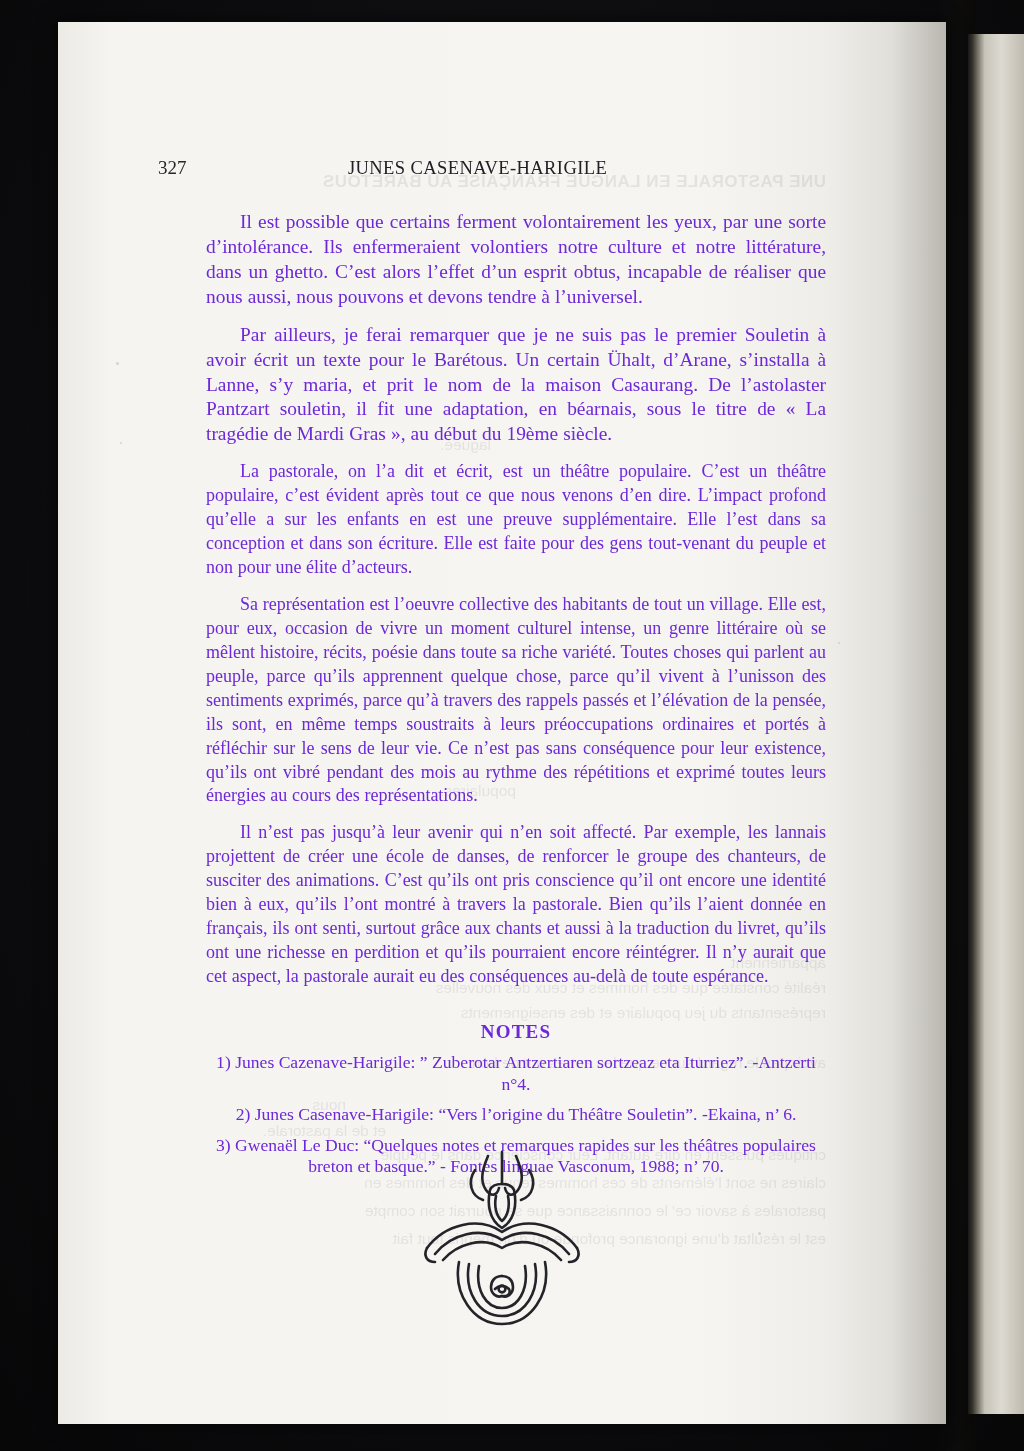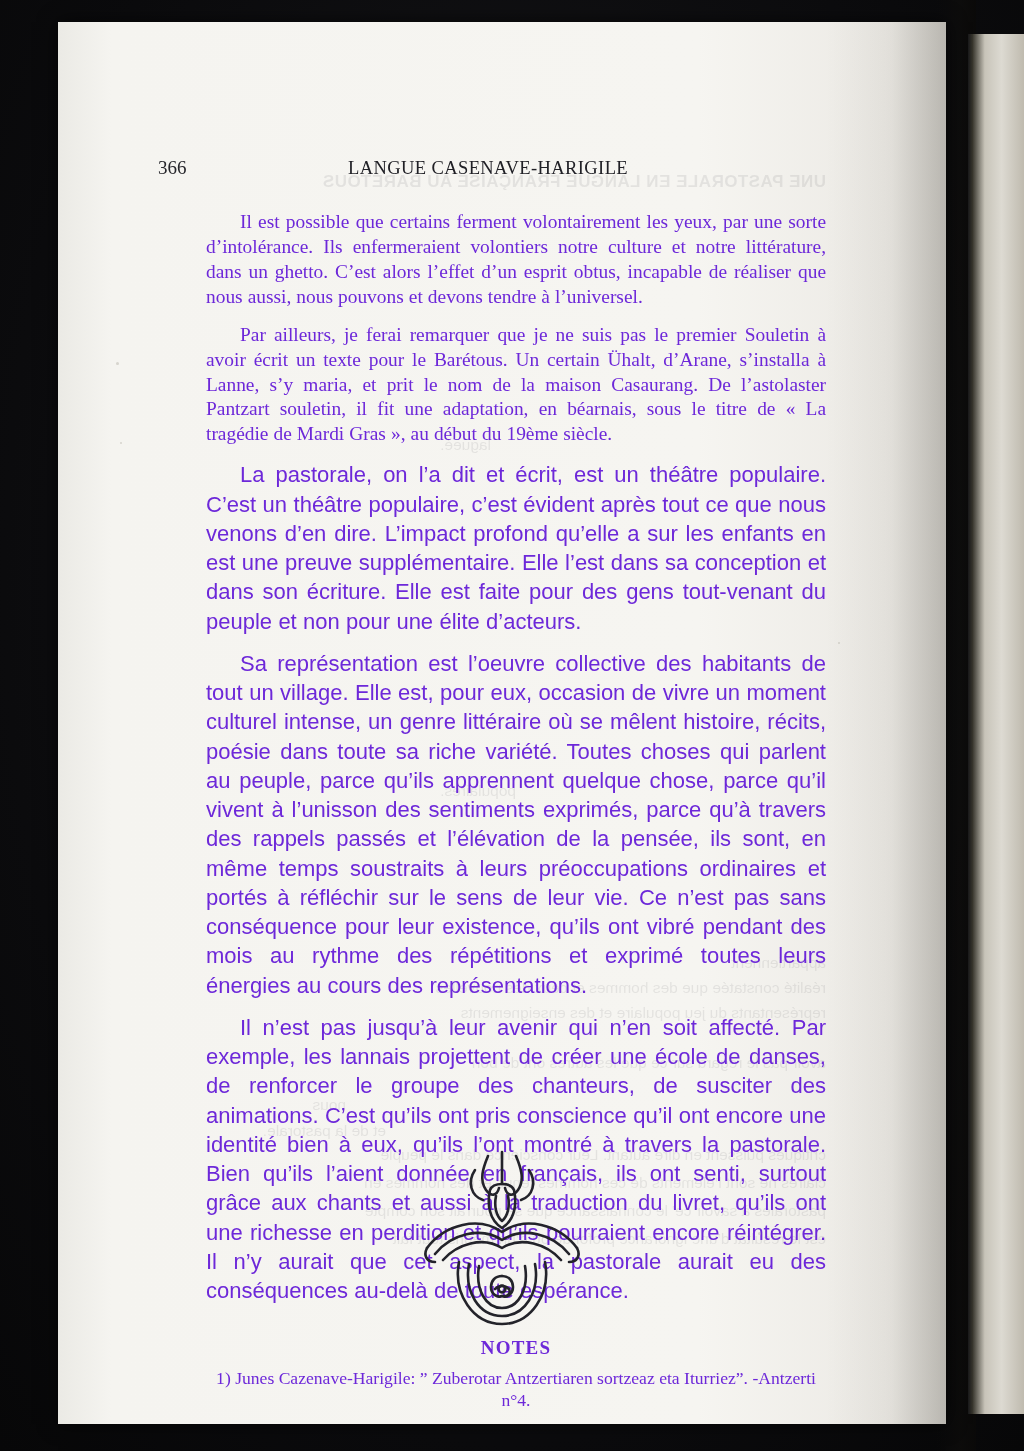--- a/index.html
+++ b/index.html
@@ -137,22 +137,22 @@
     margin: 0 0 13px 0;
     font-family: "Liberation Serif", serif;
     font-size: 19.4px;
     line-height: 1.285;
     text-align: justify;
     text-indent: 34px;
     text-justify: inter-word;
     word-spacing: 0.2px;
   }
   p.para.sans {
-    font-family: Liberation Sans, sans-serif;
-    font-size: 22px;
+    font-family: Liberation Serif, serif;
+    font-size: 18px;
     line-height: 1.33;
   }
 
   h2.notes-title {
     margin: 32px 0 9px 0;
     text-align: center;
     font-family: "Liberation Serif", serif;
     font-size: 19px;
     font-weight: bold;
     letter-spacing: 1.2px;
@@ -206,22 +206,22 @@
       <div class="bl" style="left:560px; top:1098px;">et de la pastorale.</div>
       <div class="bl" style="left:120px; top:1122px;">critiques puissent en dire autant. Leur conscience dans le peuple</div>
       <div class="bl" style="left:120px; top:1150px;">claires ne sont l’éléments de ces hommes tenus et des hommes en</div>
       <div class="bl" style="left:120px; top:1178px;">pastorales à savoir ce’ le connaissance que se pourrait son compte</div>
       <div class="bl" style="left:120px; top:1206px;">est le résultat d’une ignorance profonde ou d’un mépris tout fait</div>
     </div>
 
     <div class="content">
 
       <header class="running">
-        <span class="folio">366</span>
-        <span class="runhead">LANGUE CASENAVE-HARIGILE</span>
+        <span class="folio">327</span>
+        <span class="runhead">JUNES CASENAVE-HARIGILE</span>
       </header>
 
       <div class="body">
         <p class="para">Il est possible que certains ferment volontairement les yeux, par une sorte d’intolérance. Ils enfermeraient volontiers notre culture et notre littérature, dans un ghetto. C’est alors l’effet d’un esprit obtus, incapable de réaliser que nous aussi, nous pouvons et devons tendre à l’universel.</p>
         <p class="para">Par ailleurs, je ferai remarquer que je ne suis pas le premier Souletin à avoir écrit un texte pour le Barétous. Un certain Ühalt, d’Arane, s’installa à Lanne, s’y maria, et prit le nom de la maison Casaurang. De l’astolaster Pantzart souletin, il fit une adaptation, en béarnais, sous le titre de « La tragédie de Mardi Gras », au début du 19ème siècle.</p>
         <p class="para sans">La pastorale, on l’a dit et écrit, est un théâtre populaire. C’est un théâtre populaire, c’est évident après tout ce que nous venons d’en dire. L’impact profond qu’elle a sur les enfants en est une preuve supplémentaire. Elle l’est dans sa conception et dans son écriture. Elle est faite pour des gens tout-venant du peuple et non pour une élite d’acteurs.</p>
         <p class="para sans">Sa représentation est l’oeuvre collective des habitants de tout un village. Elle est, pour eux, occasion de vivre un moment culturel intense, un genre littéraire où se mêlent histoire, récits, poésie dans toute sa riche variété. Toutes choses qui parlent au peuple, parce qu’ils apprennent quelque chose, parce qu’il vivent à l’unisson des sentiments exprimés, parce qu’à travers des rappels passés et l’élévation de la pensée, ils sont, en même temps soustraits à leurs préoccupations ordinaires et portés à réfléchir sur le sens de leur vie. Ce n’est pas sans conséquence pour leur existence, qu’ils ont vibré pendant des mois au rythme des répétitions et exprimé toutes leurs énergies au cours des représentations.</p>
         <p class="para sans">Il n’est pas jusqu’à leur avenir qui n’en soit affecté. Par exemple, les lannais projettent de créer une école de danses, de renforcer le groupe des chanteurs, de susciter des animations. C’est qu’ils ont pris conscience qu’il ont encore une identité bien à eux, qu’ils l’ont montré à travers la pastorale. Bien qu’ils l’aient donnée en français, ils ont senti, surtout grâce aux chants et aussi à la traduction du livret, qu’ils ont une richesse en perdition et qu’ils pourraient encore réintégrer. Il n’y aurait que cet aspect, la pastorale aurait eu des conséquences au-delà de toute espérance.</p>
 
         <h2 class="notes-title">NOTES</h2>

